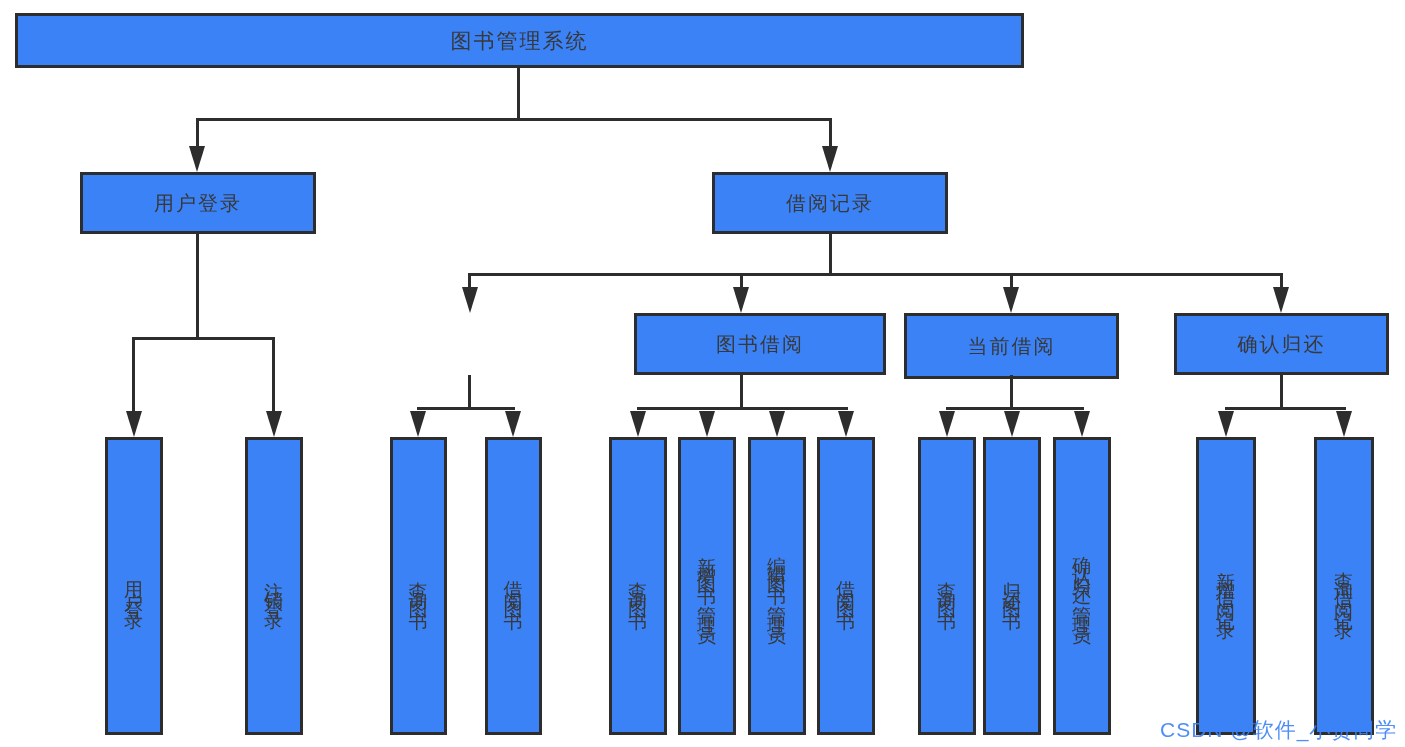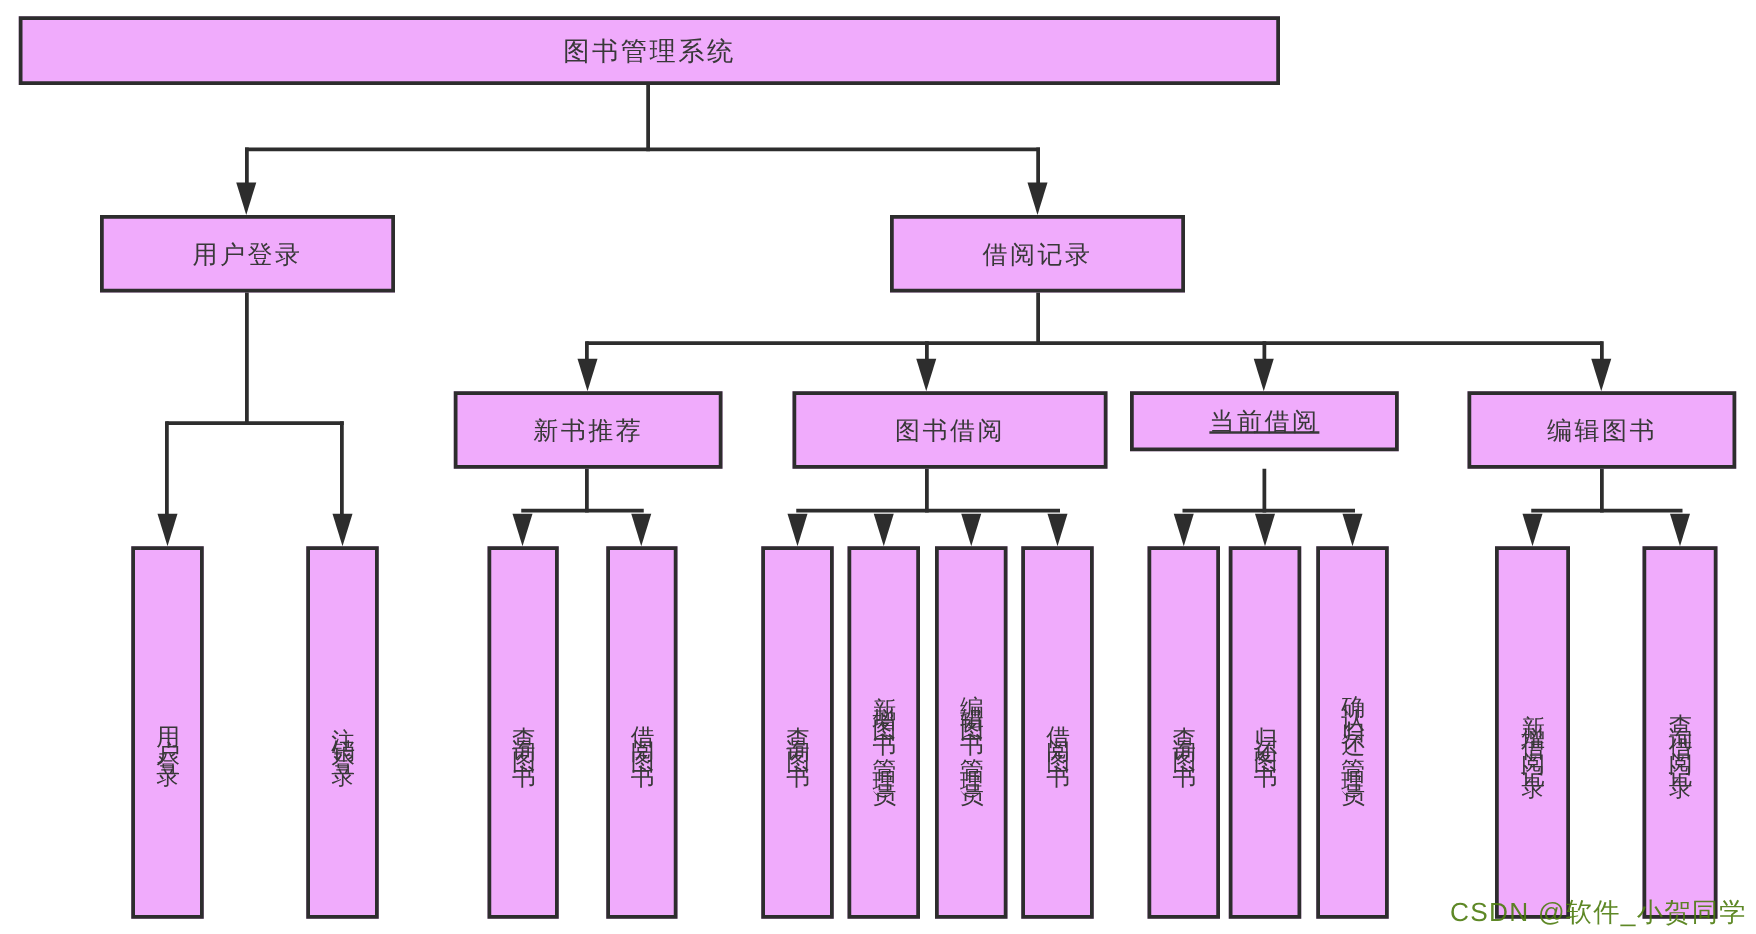--- a/index.html
+++ b/index.html
@@ -2,39 +2,39 @@
 <html><head>
 <meta charset="utf-8">
 <style>
   html,body{margin:0;padding:0;background:#fff;}
   #canvas{
     position:relative;width:1405px;height:747px;background:#ffffff;
     font-family:"Liberation Sans","DejaVu Sans",sans-serif;
     color:#383838;overflow:hidden;
   }
   .box{
-    position:absolute;background:#f0abfc;border:3px solid #2d2d2d;
+    position:absolute;background:#3b82f6;border:3px solid #2d2d2d;
     box-sizing:border-box;display:flex;align-items:center;justify-content:center;
     font-size:20px;letter-spacing:2px;color:#383838;
   }
   .vbox{
     writing-mode:vertical-rl;text-orientation:mixed;
     font-size:19px;letter-spacing:10px;line-height:1;
     top:437px;height:298px;
   }
   .hl{position:absolute;height:3px;background:#2d2d2d;}
   .vl{position:absolute;width:3px;background:#2d2d2d;}
   .arrow{
     position:absolute;width:0;height:0;
     border-left:8px solid transparent;border-right:8px solid transparent;
     border-top:26px solid #2d2d2d;
   }
   .watermark{
     position:absolute;left:1160px;top:716px;
-    font-size:21px;color:#4d7c0f;opacity:.9;letter-spacing:1px;white-space:nowrap;
+    font-size:21px;color:#3b82f6;opacity:.9;letter-spacing:1px;white-space:nowrap;
   }
 </style>
 </head>
 <body>
 
 <div id="canvas">
 
   <div class="box" style="left:15px;top:13px;width:1009px;height:55px;font-size:21px;">图书管理系统</div>
 
   <div class="vl" style="left:517px;top:68px;height:53px;"></div>
@@ -58,24 +58,23 @@
   <div class="hl" style="left:469px;top:273px;width:813px;"></div>
   <div class="vl" style="left:468px;top:273px;height:18px;"></div>
   <div class="arrow" style="left:462px;top:287px;"></div>
   <div class="vl" style="left:740px;top:273px;height:18px;"></div>
   <div class="arrow" style="left:733px;top:287px;"></div>
   <div class="vl" style="left:1010px;top:273px;height:18px;"></div>
   <div class="arrow" style="left:1003px;top:287px;"></div>
   <div class="vl" style="left:1280px;top:273px;height:18px;"></div>
   <div class="arrow" style="left:1273px;top:287px;"></div>
 
-  <div class="box" style="left:363px;top:313px;width:215px;height:62px;">新书推荐</div>
   <div class="box" style="left:634px;top:313px;width:252px;height:62px;">图书借阅</div>
-  <div class="box" style="left:904px;top:313px;width:215px;height:48px;text-decoration:underline;">当前借阅</div>
-  <div class="box" style="left:1174px;top:313px;width:215px;height:62px;">编辑图书</div>
+  <div class="box" style="left:904px;top:313px;width:215px;height:66px;">当前借阅</div>
+  <div class="box" style="left:1174px;top:313px;width:215px;height:62px;">确认归还</div>
 
   <div class="vl" style="left:468px;top:375px;height:35px;"></div>
   <div class="hl" style="left:417px;top:407px;width:98px;"></div>
   <div class="arrow" style="left:410px;top:411px;"></div>
   <div class="arrow" style="left:505px;top:411px;"></div>
 
   <div class="vl" style="left:740px;top:375px;height:35px;"></div>
   <div class="hl" style="left:637px;top:407px;width:211px;"></div>
   <div class="arrow" style="left:630px;top:411px;"></div>
   <div class="arrow" style="left:699px;top:411px;"></div>

